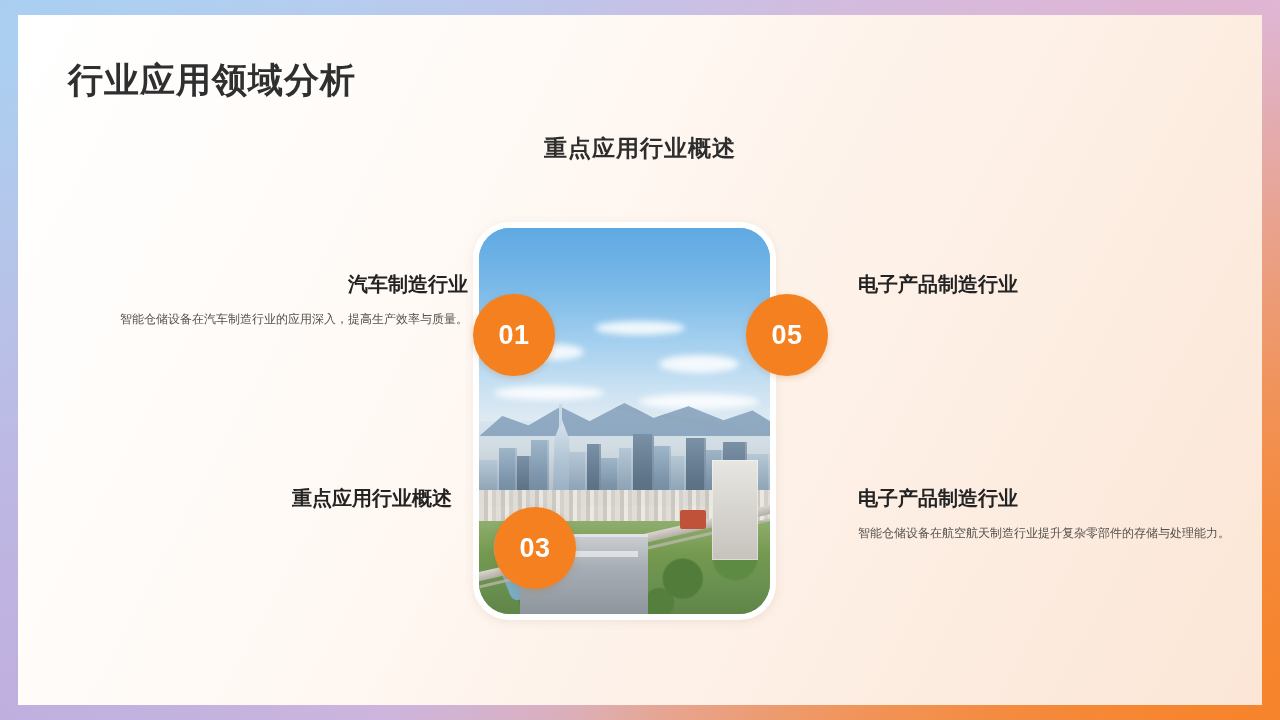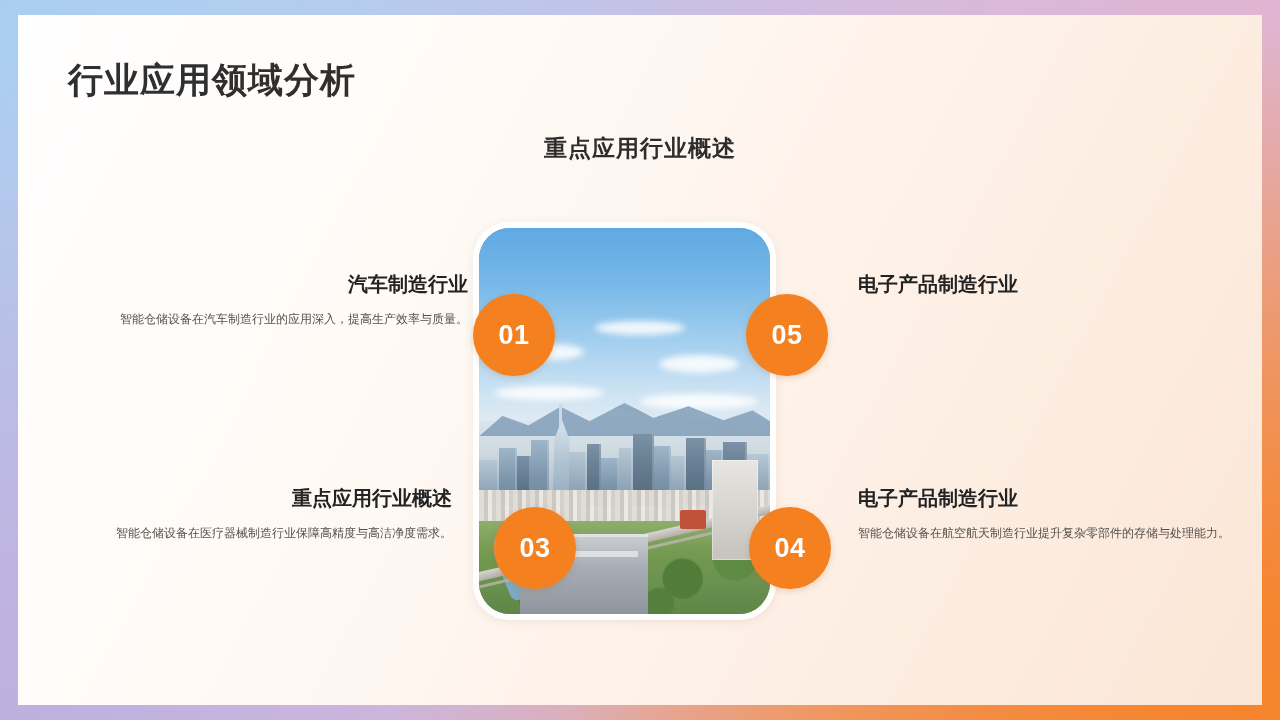--- a/index.html
+++ b/index.html
@@ -287,34 +287,32 @@
         <div class="highway"></div>
         <div class="redroof"></div>
         <div class="building-fg2"></div>
         <div class="building-fg"></div>
       </div>
     </div>
 
     <div class="badge badge-01">01</div>
     <div class="badge badge-02">05</div>
     <div class="badge badge-03">03</div>
-    <div class="badge badge-04">04</div>
 
     <div class="item left item-01">
       <div class="head">汽车制造行业</div>
       <div class="body">智能仓储设备在汽车制造行业的应用深入，提高生产效率与质量。</div>
     </div>
 
     <div class="item right item-02">
       <div class="head">电子产品制造行业</div>
     </div>
 
     <div class="item left item-03">
       <div class="head">重点应用行业概述</div>
-      <div class="body">智能仓储设备在医疗器械制造行业保障高精度与高洁净度需求。</div>
     </div>
 
     <div class="item right item-04">
       <div class="head">电子产品制造行业</div>
       <div class="body">智能仓储设备在航空航天制造行业提升复杂零部件的存储与处理能力。</div>
     </div>
 
   </div>
 </div>
 

